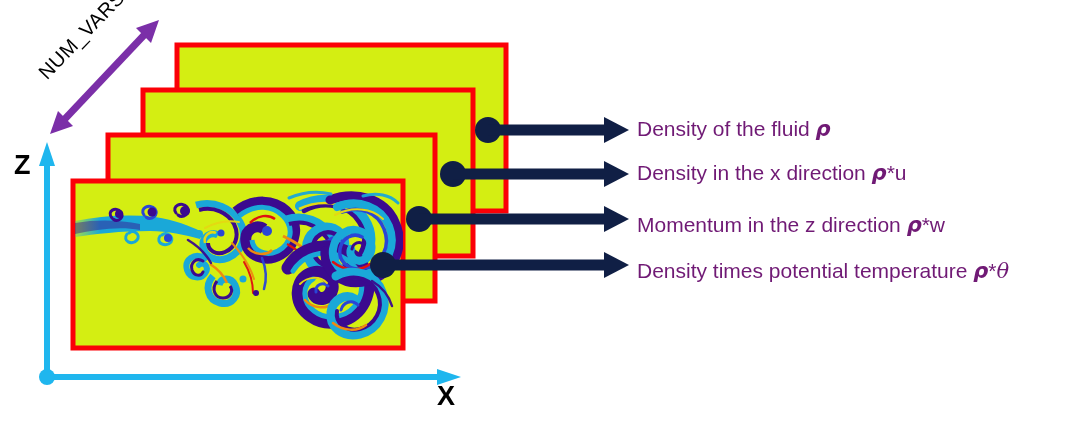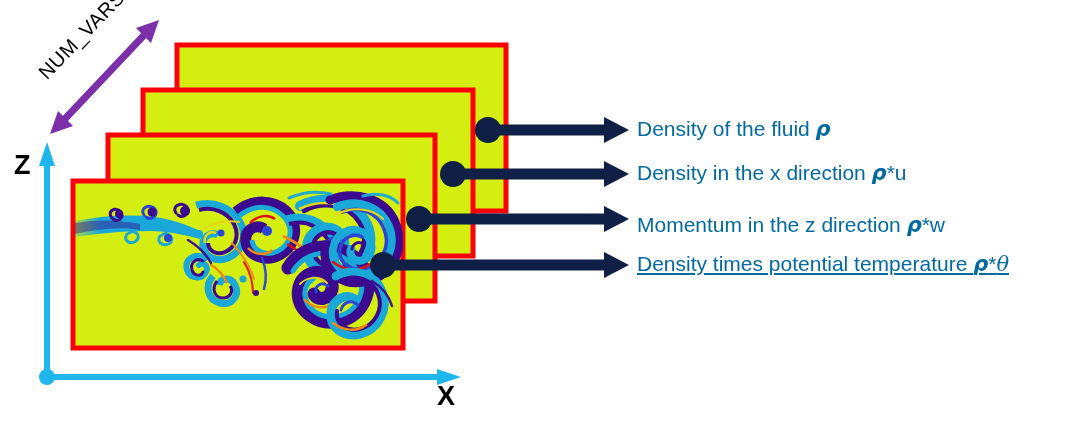--- a/index.html
+++ b/index.html
@@ -33,21 +33,21 @@
     line-height: 1;
     white-space: nowrap;
   }
   #label-z { left: 14px; top: 152px; }
   #label-x { left: 437px; top: 383px; }
   .var-label {
     position: absolute;
     left: 637px;
     font-family: "Liberation Sans", sans-serif;
     font-size: 21px;
-    color: #0369a1;
+    color: #701a75;
     white-space: nowrap;
     line-height: 1;
   }
   .var-label .sym {
     font-weight: bold;
     font-style: italic;
     font-family: "DejaVu Sans", sans-serif;
   }
   .var-label .th {
     font-style: italic;
@@ -249,17 +249,17 @@
   </div>
 
   <div class="var-label" style="top:162px;">
     <span>Density in the x direction </span><span class="sym">ρ</span><span>*u</span>
   </div>
 
   <div class="var-label" style="top:214px;">
     <span>Momentum in the z direction </span><span class="sym">ρ</span><span>*w</span>
   </div>
 
-  <div class="var-label" style="top:253px;text-decoration:underline;">
+  <div class="var-label" style="top:260px;">
     <span>Density times potential temperature </span><span class="sym">ρ</span><span>*</span><span class="th">θ</span>
   </div>
 
 </div>
 
 </body></html>

